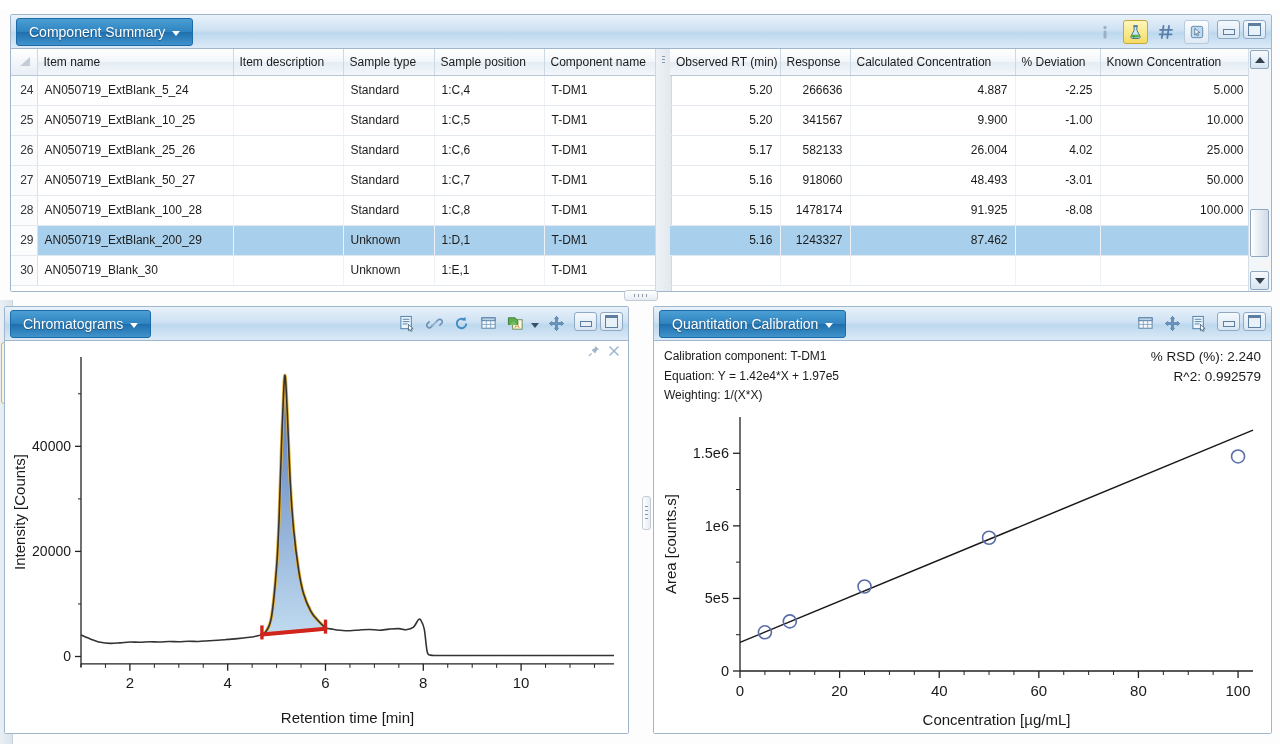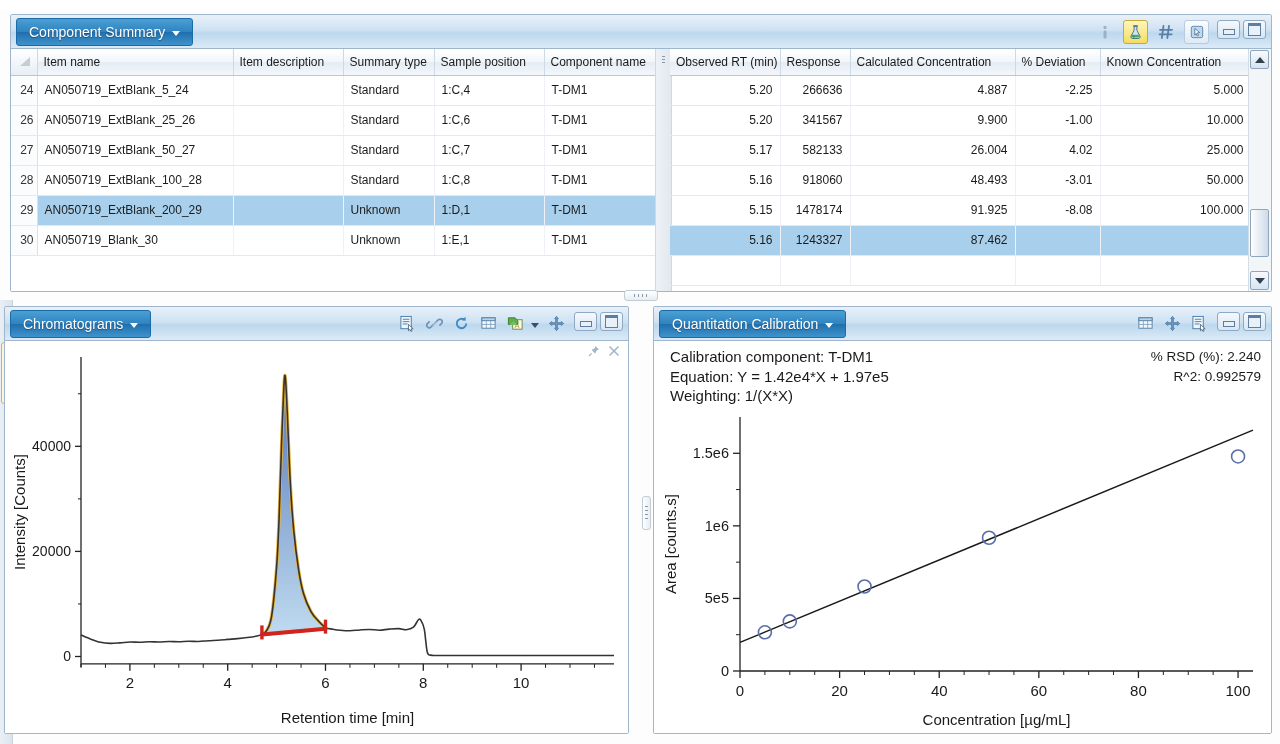--- a/index.html
+++ b/index.html
@@ -185,32 +185,40 @@
           </colgroup>
           <thead class="gridhead">
               <tr>
             <th class="corner">
               <svg width="13" height="11" viewBox="0 0 13 11" style="display:block;margin-left:2px;">
                 <path d="M1 10 L11 10 L11 1 Z" fill="#c3cdd8"></path>
               </svg>
             </th>
             <th>Item name</th>
             <th>Item description</th>
-            <th>Summary type</th>
+            <th>Sample type</th>
             <th>Sample position</th>
             <th>Component name</th>
           </tr>
             </thead>
           <tbody id="tb-left">
               <tr>
                 <td class="rownum">24</td>
                 <td class="cell">AN050719_ExtBlank_5_24</td>
                 <td class="cell"></td>
                 <td class="cell">Standard</td>
                 <td class="cell">1:C,4</td>
+                <td class="cell">T-DM1</td>
+              </tr>
+              <tr>
+                <td class="rownum">25</td>
+                <td class="cell">AN050719_ExtBlank_10_25</td>
+                <td class="cell"></td>
+                <td class="cell">Standard</td>
+                <td class="cell">1:C,5</td>
                 <td class="cell">T-DM1</td>
               </tr>
               <tr>
                 <td class="rownum">26</td>
                 <td class="cell">AN050719_ExtBlank_25_26</td>
                 <td class="cell"></td>
                 <td class="cell">Standard</td>
                 <td class="cell">1:C,6</td>
                 <td class="cell">T-DM1</td>
               </tr>
@@ -537,21 +545,21 @@
             <i class="min"></i>
           </div>
         <div class="winbtn">
             <i class="max"></i>
           </div>
       </div>
     </div>
 
     <div class="plotarea">
       <div style="position:absolute;left:10px;top:6px;right:10px;height:62px;">
-        <div style="float:left;font-size:15px;line-height:19.5px;margin-left:6px;">
+        <div style="float:left;font-size:12px;line-height:19.5px;">
           <div>Calibration component: T-DM1</div>
           <div>Equation: Y = 1.42e4*X + 1.97e5</div>
           <div>Weighting: 1/(X*X)</div>
         </div>
         <div style="float:right;font-size:13.5px;line-height:19.5px;text-align:right;">
           <div>% RSD (%): 2.240</div>
           <div>R^2: 0.992579</div>
         </div>
       </div>
       <svg id="calibSvg" width="617" height="330" viewBox="0 0 617 330" style="position:absolute;left:0;top:62px;">

